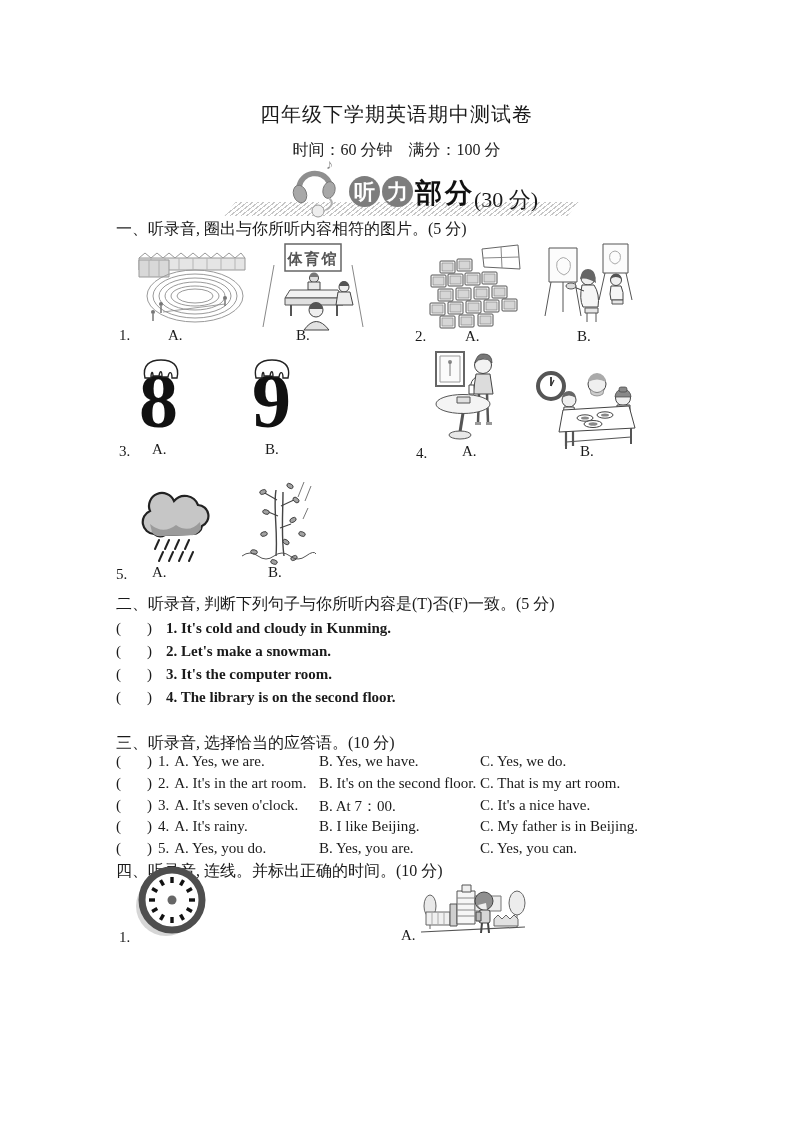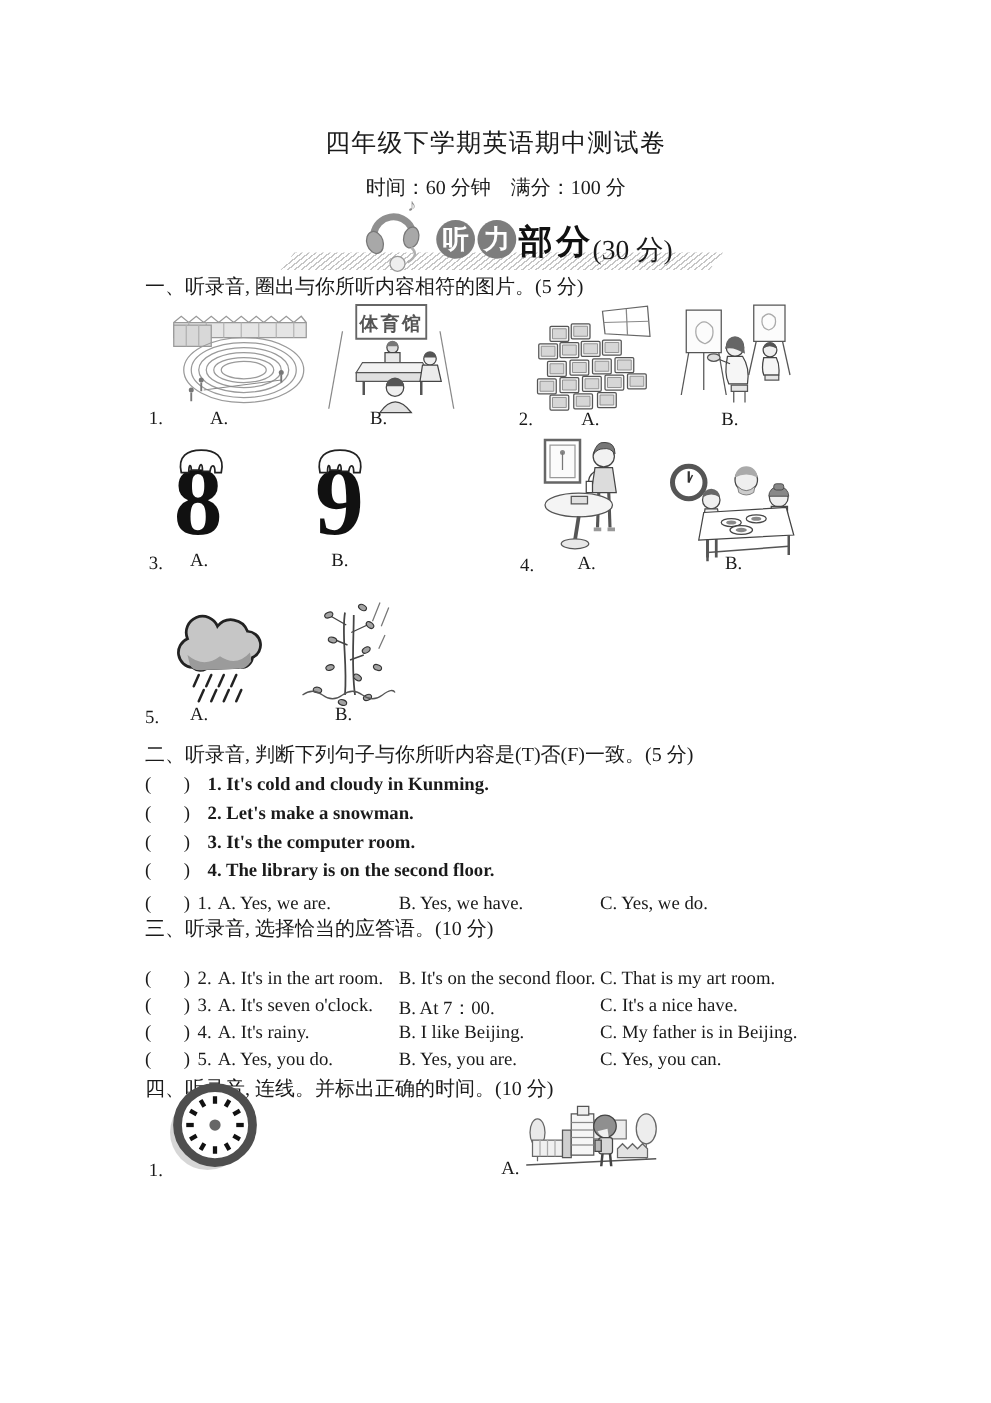--- a/index.html
+++ b/index.html
@@ -292,21 +292,21 @@
   </div>
   <div class="abs s2row" style="top:666px">
     <span><span>(</span><span class="gap"></span><span>)</span></span><span class="s2text">3. It's the computer room.</span>
   </div>
   <div class="abs s2row" style="top:689px">
     <span><span>(</span><span class="gap"></span><span>)</span></span><span class="s2text">4. The library is on the second floor.</span>
   </div>
 
   <div class="abs h" style="top:733px">三、听录音, 选择恰当的应答语。(10 分)</div>
 
-  <div class="abs mcrow" style="top:715px">
+  <div class="abs mcrow" style="top:753px">
     <span><span><span>(</span><span class="gap"></span><span>)</span></span><span class="qnum">1.</span><span class="opta">A. Yes, we are.</span></span>
     <span>B. Yes, we have.</span>
     <span>C. Yes, we do.</span>
   </div>
   <div class="abs mcrow" style="top:775px">
     <span><span><span>(</span><span class="gap"></span><span>)</span></span><span class="qnum">2.</span><span class="opta">A. It's in the art room.</span></span>
     <span>B. It's on the second floor.</span>
     <span>C. That is my art room.</span>
   </div>
   <div class="abs mcrow" style="top:797px">

